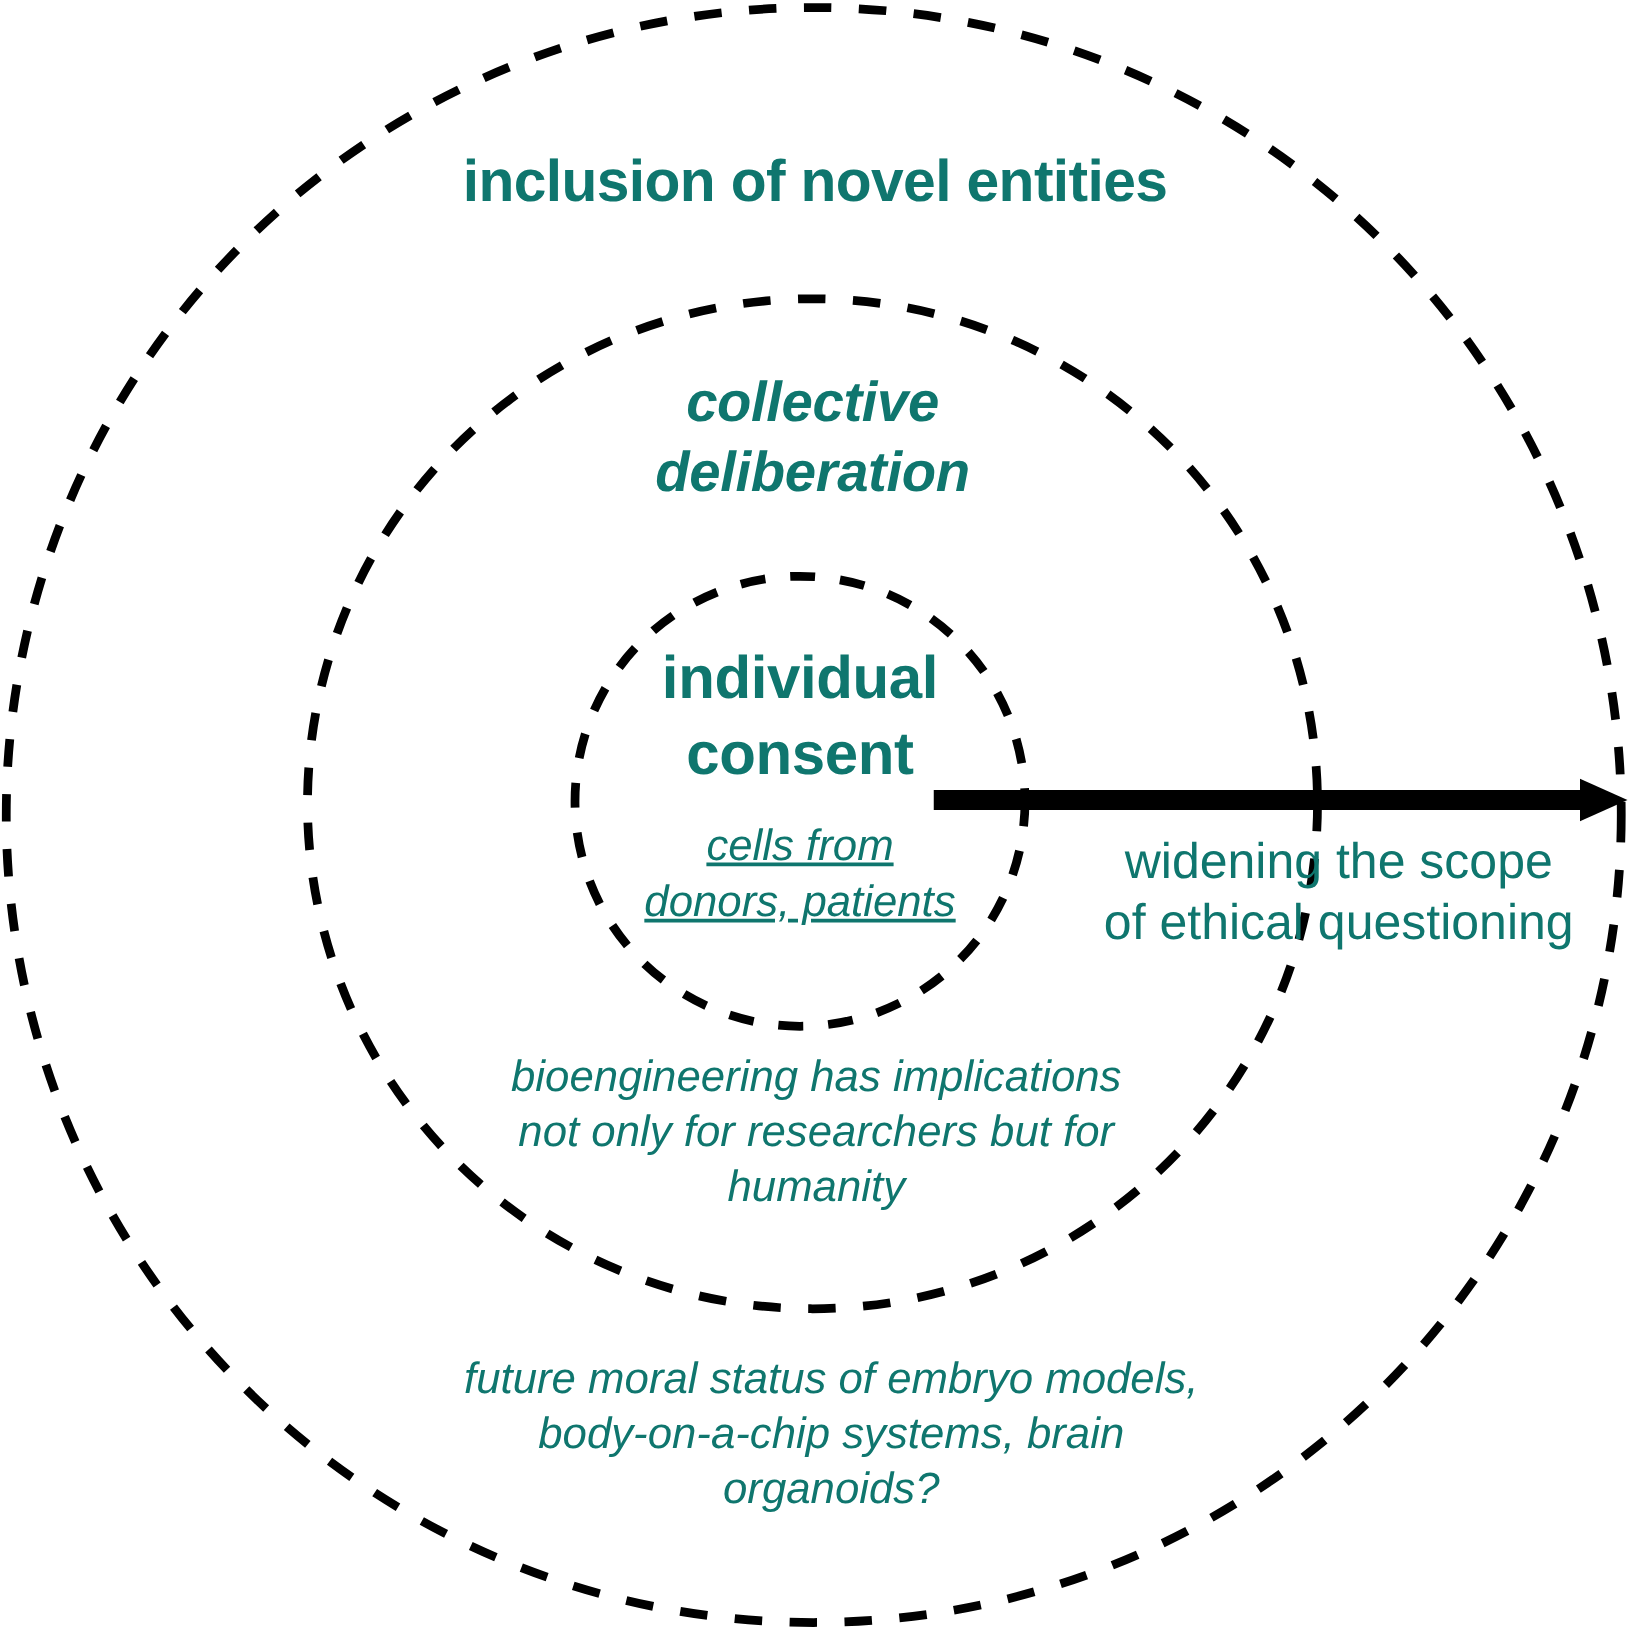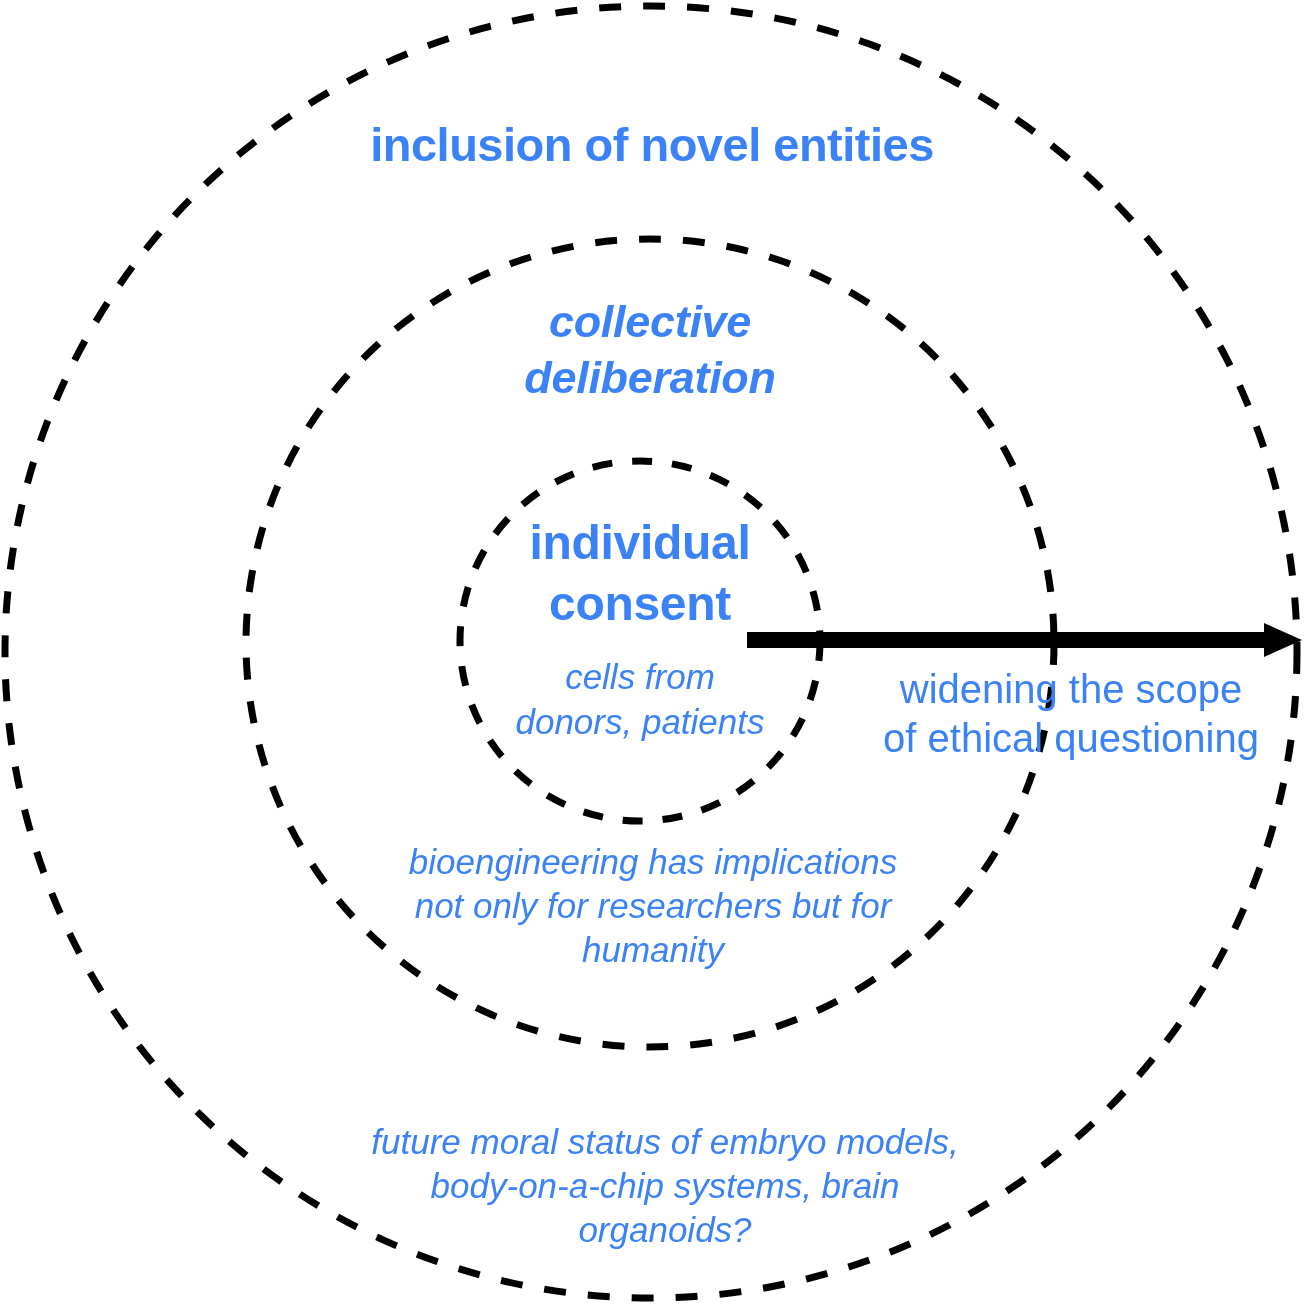--- a/index.html
+++ b/index.html
@@ -20,21 +20,21 @@
   #rings {
     position: absolute;
     left: 0;
     top: 0;
     width: 1304px;
     height: 1304px;
   }
   .lbl {
     position: absolute;
     text-align: center;
-    color: #3b82f6;
+    color: #0f766e;
     line-height: 1.08;
     white-space: pre-line;
     user-select: none;
   }
   .bold {
     font-weight: bold;
     font-style: normal;
   }
   .ital {
     font-weight: normal;
@@ -61,35 +61,36 @@
   #label-inner-title {
     left: 400px;  top: 512px;  width: 480px;
     font-size: 48px;
     line-height: 1.28;
     letter-spacing: -0.3px;
   }
   #label-inner-body {
     left: 440px;  top: 655px;  width: 400px;
     font-size: 35px;
     line-height: 1.28;
+    text-decoration: underline;
   }
   #label-arrow-caption {
     left: 836px;  top: 665px;  width: 470px;
     font-size: 40px;
     line-height: 1.22;
     text-align: center;
   }
   #label-middle-body {
     left: 348px;  top: 840px;  width: 610px;
     font-size: 35px;
     line-height: 1.26;
     text-align: center;
   }
   #label-outer-body {
-    left: 300px;  top: 1120px;  width: 730px;
+    left: 300px;  top: 1081px;  width: 730px;
     font-size: 35px;
     line-height: 1.26;
     font-style: italic;
   }
 </style>
 </head>
 <body>
 
 <div id="stage">
 

